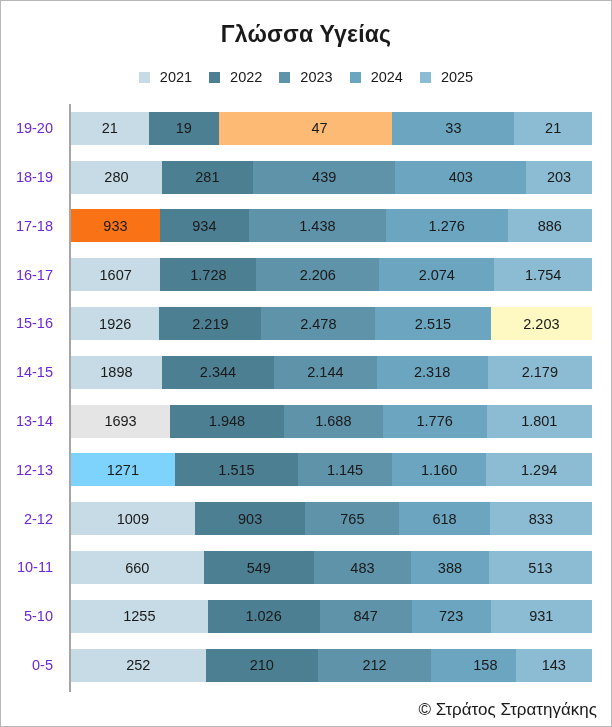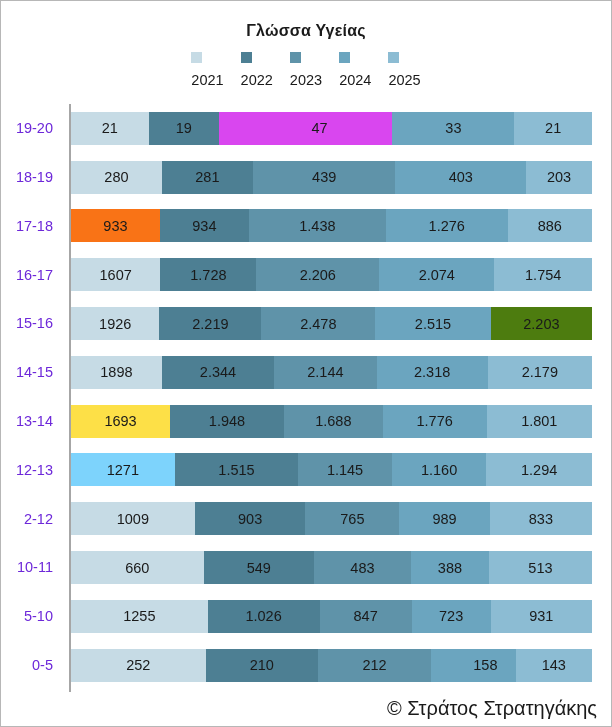--- a/index.html
+++ b/index.html
@@ -14,40 +14,39 @@
     position: relative;
     width: 612px;
     height: 727px;
     box-sizing: border-box;
     background: #ffffff;
     border: 1px solid #b7b7b7;
     overflow: hidden;
   }
   #chart-title {
     text-align: center;
-    font-size: 16px;
+    font-size: 23px;
     font-weight: bold;
     color: #1a1a1a;
     letter-spacing: 0.2px;
     margin-top: 22px;
     line-height: 1;
   }
   #legend {
     display: flex;
     justify-content: center;
     align-items: center;
     gap: 17px;
     margin-top: 22px;
     height: 18px;
   }
   .legend-entry {
     display: flex;
-    align-items: flex-start;
+    align-items: center;
     gap: 10px;
-    flex-direction: column;
   }
   .legend-swatch {
     width: 11px;
     height: 11px;
     display: block;
   }
   .legend-label {
     font-size: 14.5px;
     color: #1a1a1a;
     line-height: 1;
@@ -99,21 +98,21 @@
     justify-content: center;
     font-size: 14.5px;
     color: #1a1a1a;
     white-space: nowrap;
     box-sizing: border-box;
   }
   #footer-credit {
     position: absolute;
     right: 14px;
     bottom: 8px;
-    font-size: 20px;
+    font-size: 17px;
     color: #1a1a1a;
     line-height: 1;
   }
 </style>
 </head>
 <body>
 
 <div id="chart-frame">
 
   <div id="chart-title">Γλώσσα Υγείας</div>
@@ -145,21 +144,21 @@
     <div id="axis-line"></div>
   <div class="row" style="top: 0px;">
         <div class="row-label">19-20</div>
         <div class="bar">
           <div class="seg" style="background: rgb(198, 219, 229); width: 14.8936%;">
             <span>21</span>
           </div>
           <div class="seg" style="background: rgb(77, 127, 147); width: 13.4752%;">
             <span>19</span>
           </div>
-          <div class="seg" style="background: #d946ef; width: 33.3333%; padding-left: 28px;">
+          <div class="seg" style="background: #fdba74; width: 33.3333%; padding-left: 28px;">
             <span>47</span>
           </div>
           <div class="seg" style="background: rgb(107, 165, 191); width: 23.4043%;">
             <span>33</span>
           </div>
           <div class="seg" style="background: rgb(140, 188, 211); width: 14.8936%;">
             <span>21</span>
           </div>
         </div>
       </div>
@@ -231,21 +230,21 @@
           </div>
           <div class="seg" style="background: rgb(77, 127, 147); width: 19.5662%;">
             <span>2.219</span>
           </div>
           <div class="seg" style="background: rgb(95, 147, 169); width: 21.8499%;">
             <span>2.478</span>
           </div>
           <div class="seg" style="background: rgb(107, 165, 191); width: 22.1762%;">
             <span>2.515</span>
           </div>
-          <div class="seg" style="background: #4d7c0f; width: 19.4251%;">
+          <div class="seg" style="background: #fef9c3; width: 19.4251%;">
             <span>2.203</span>
           </div>
         </div>
       </div>
       <div class="row" style="top: 244px;">
         <div class="row-label">14-15</div>
         <div class="bar">
           <div class="seg" style="background: rgb(198, 219, 229); width: 17.44%;">
             <span>1898</span>
           </div>
@@ -259,21 +258,21 @@
             <span>2.318</span>
           </div>
           <div class="seg" style="background: rgb(140, 188, 211); width: 20.0221%;">
             <span>2.179</span>
           </div>
         </div>
       </div>
       <div class="row" style="top: 292.8px;">
         <div class="row-label">13-14</div>
         <div class="bar">
-          <div class="seg" style="background: #fde047; width: 19.0097%;">
+          <div class="seg" style="background: #e5e5e5; width: 19.0097%;">
             <span>1693</span>
           </div>
           <div class="seg" style="background: rgb(77, 127, 147); width: 21.8729%;">
             <span>1.948</span>
           </div>
           <div class="seg" style="background: rgb(95, 147, 169); width: 18.9535%;">
             <span>1.688</span>
           </div>
           <div class="seg" style="background: rgb(107, 165, 191); width: 19.9416%;">
             <span>1.776</span>
@@ -309,21 +308,21 @@
           <div class="seg" style="background: rgb(198, 219, 229); width: 23.7524%;">
             <span>1009</span>
           </div>
           <div class="seg" style="background: rgb(77, 127, 147); width: 21.2571%;">
             <span>903</span>
           </div>
           <div class="seg" style="background: rgb(95, 147, 169); width: 18.0085%;">
             <span>765</span>
           </div>
           <div class="seg" style="background: rgb(107, 165, 191); width: 17.3729%;">
-            <span>989</span>
+            <span>618</span>
           </div>
           <div class="seg" style="background: rgb(140, 188, 211); width: 19.6092%; text-align: right;">
             <span>833</span>
           </div>
         </div>
       </div>
       <div class="row" style="top: 439.2px;">
         <div class="row-label">10-11</div>
         <div class="bar">
           <div class="seg" style="background: rgb(198, 219, 229); width: 25.4531%;">

